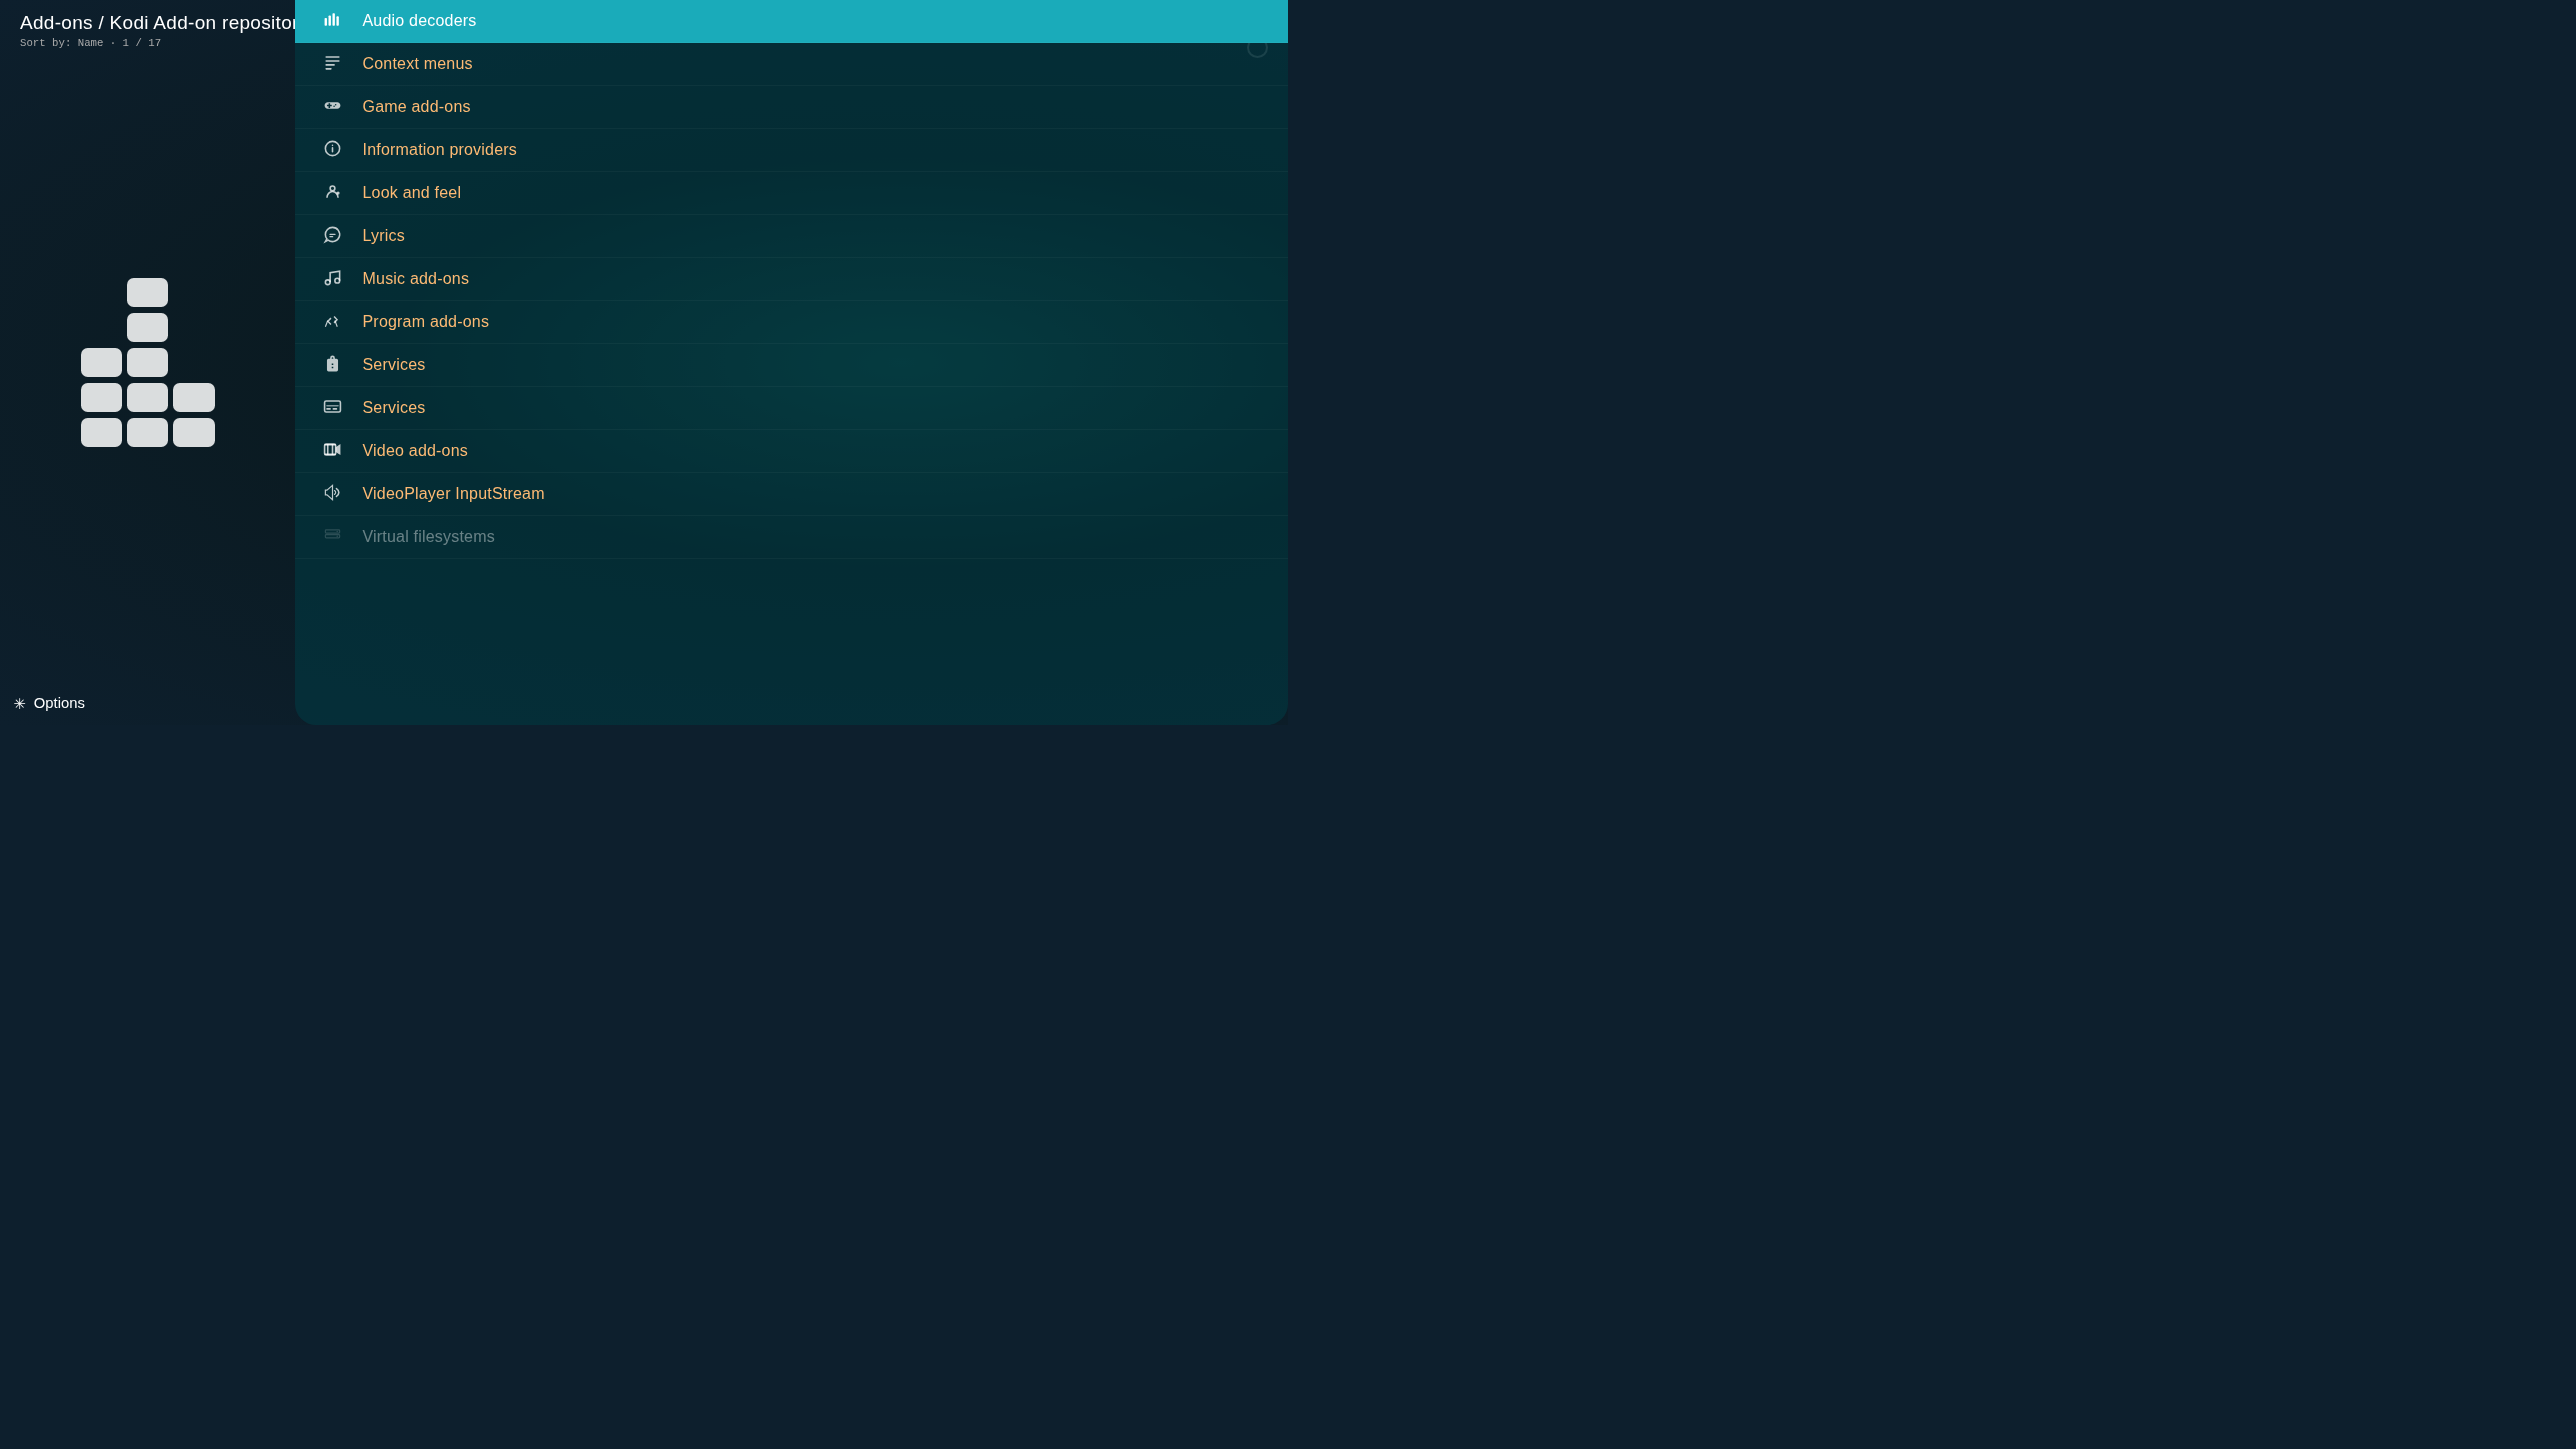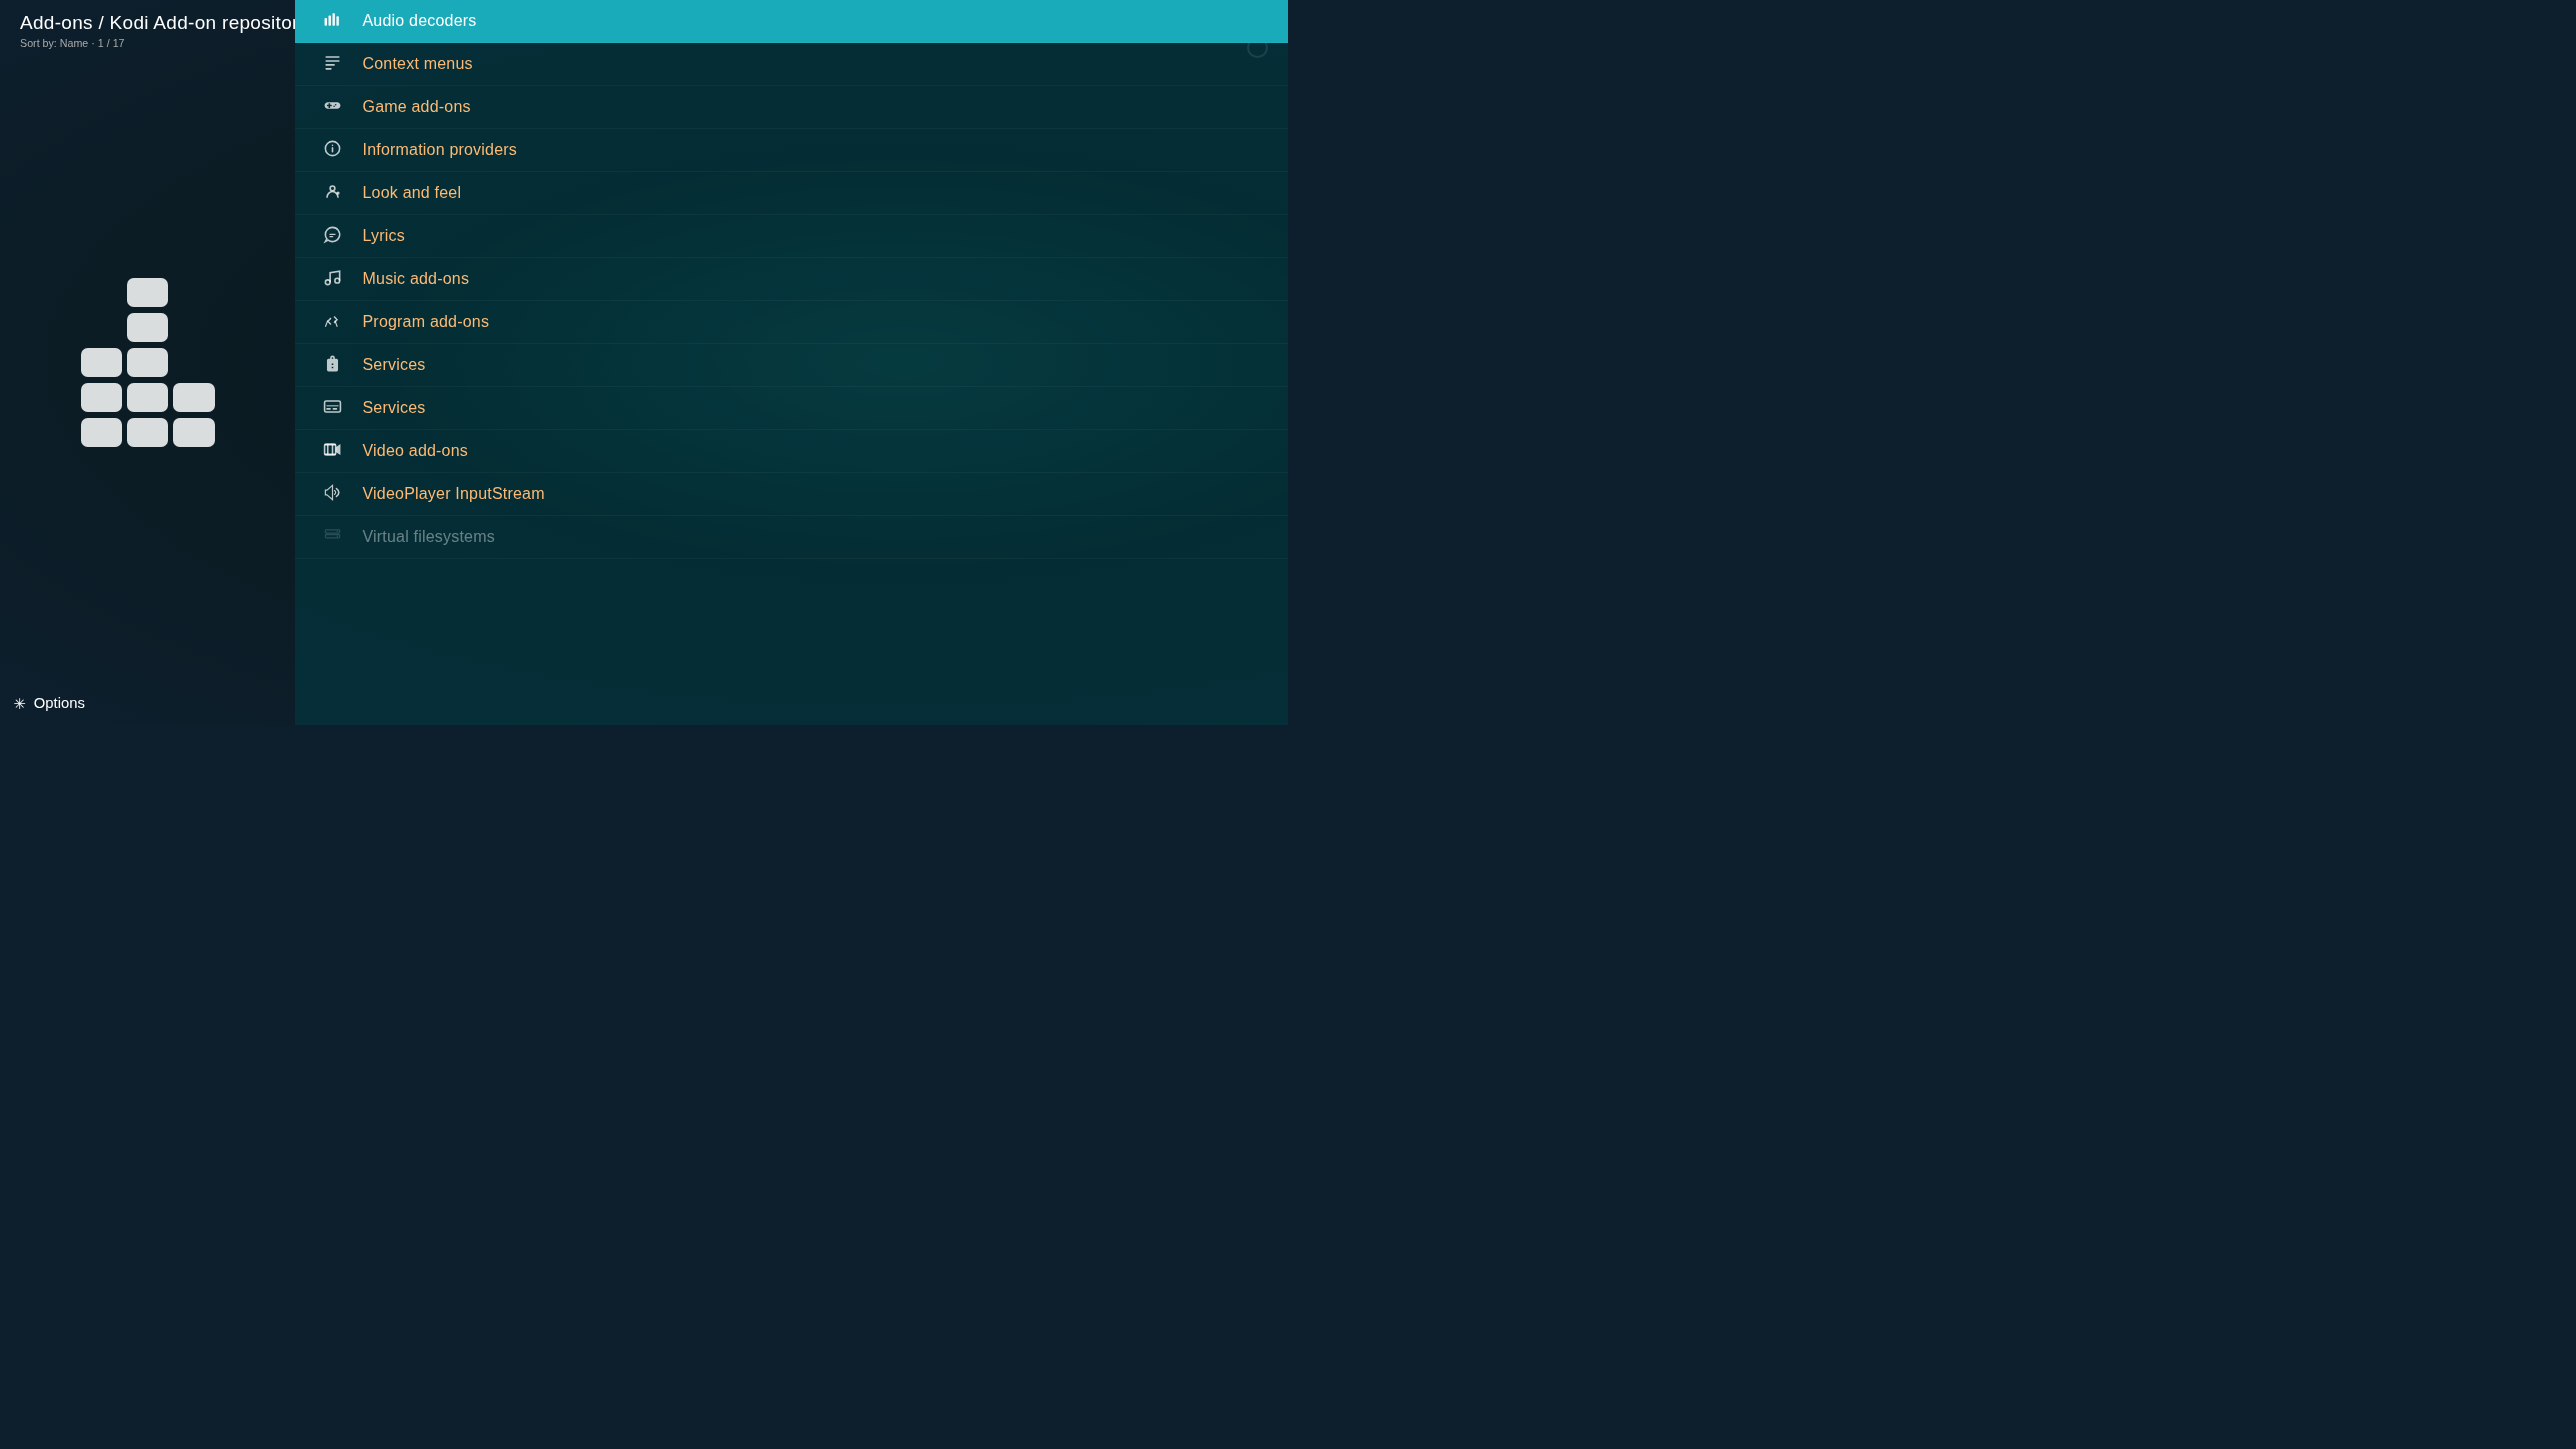--- a/index.html
+++ b/index.html
@@ -58,20 +58,21 @@
       font-size: 19px;
       font-weight: 300;
       color: #ffffff;
       letter-spacing: 0.3px;
     }
 
     .sort-info {
       font-size: 10.7px;
       color: #aaaaaa;
       margin-top: 2.7px;
+      font-family: Liberation Mono, monospace;
     }
 
     .header-right {
       display: flex;
       flex-direction: column;
       align-items: flex-end;
     }
 
     .scanning-text {
       font-size: 10px;
@@ -146,20 +147,21 @@
     }
 
     
     .menu-panel {
       position: absolute;
       top: 0;
       left: 295px;
       right: 0;
       bottom: 0;
       background: rgba(0, 60, 70, 0.55);
+      border-radius: 21px;
     }
 
     .menu-item {
       display: flex;
       align-items: center;
       padding: 0 27px;
       height: 43px;
       cursor: pointer;
       border-bottom: 0.7px solid rgba(255,255,255,0.04);
       gap: 19px;

